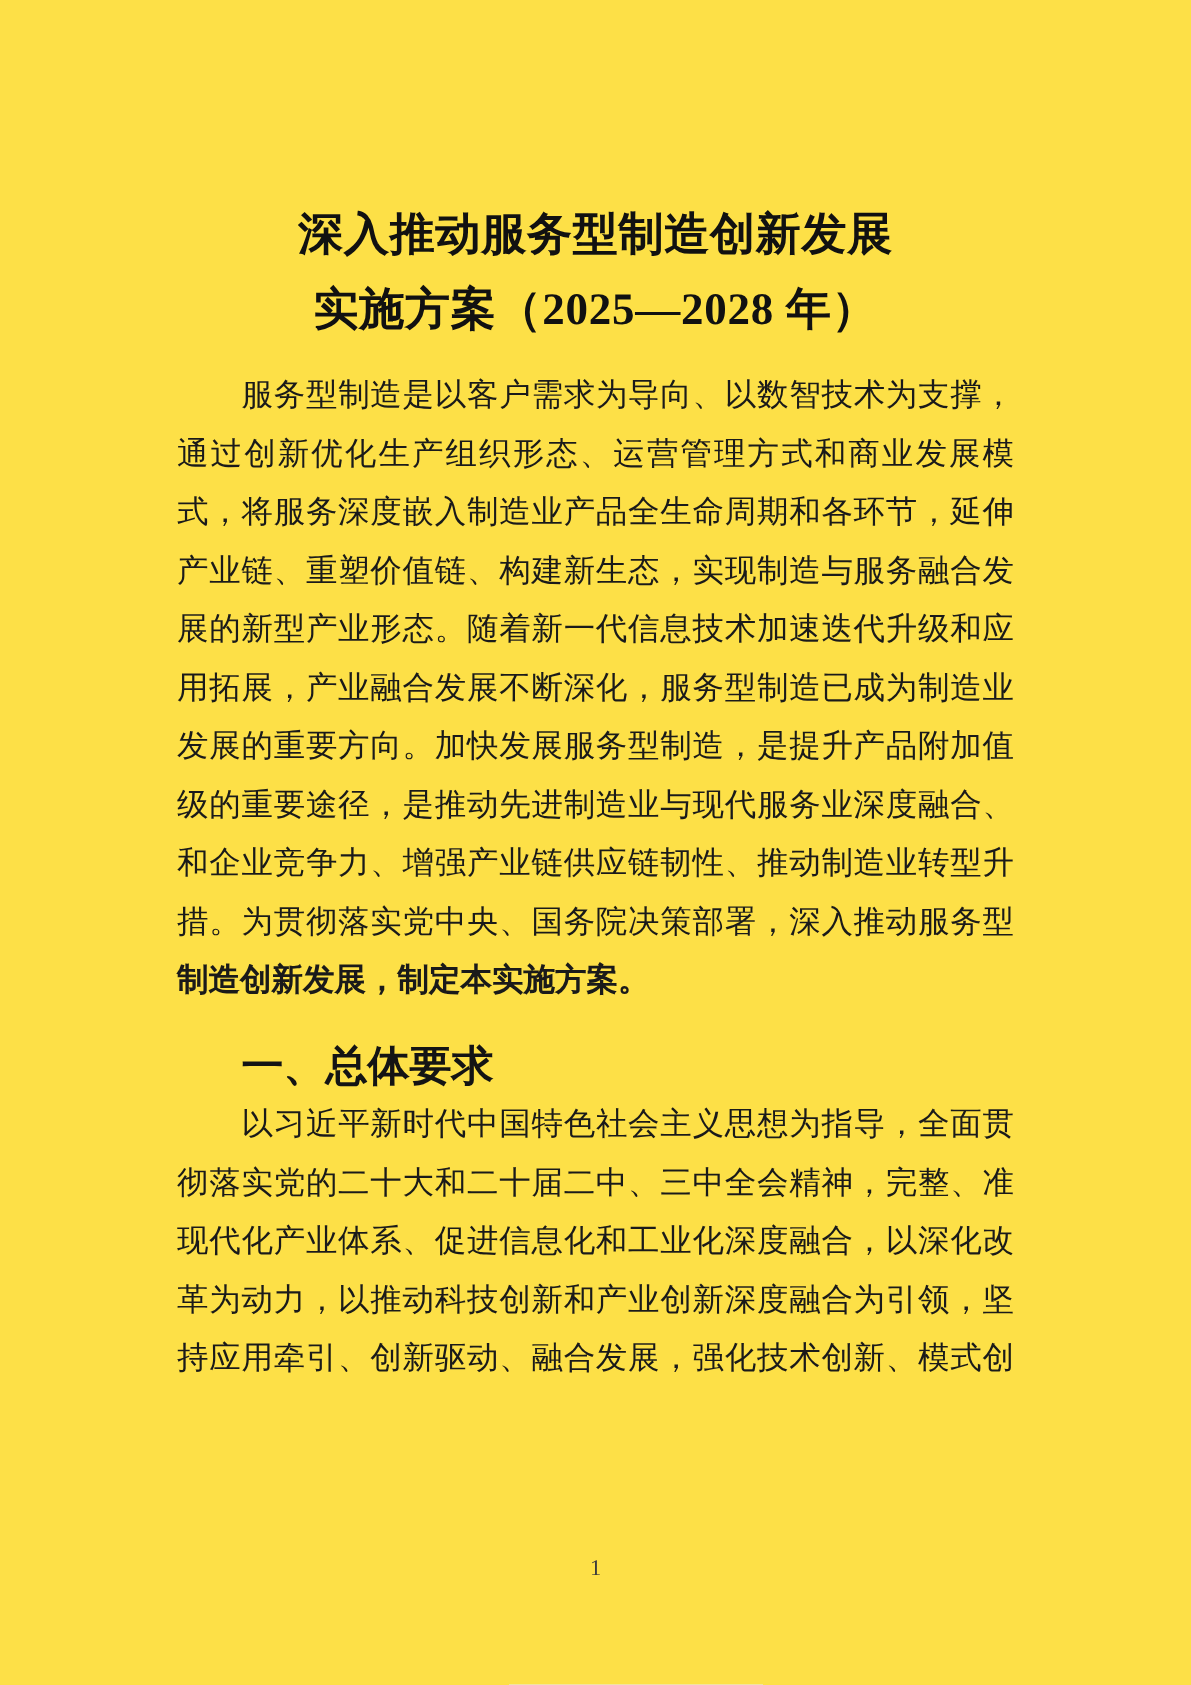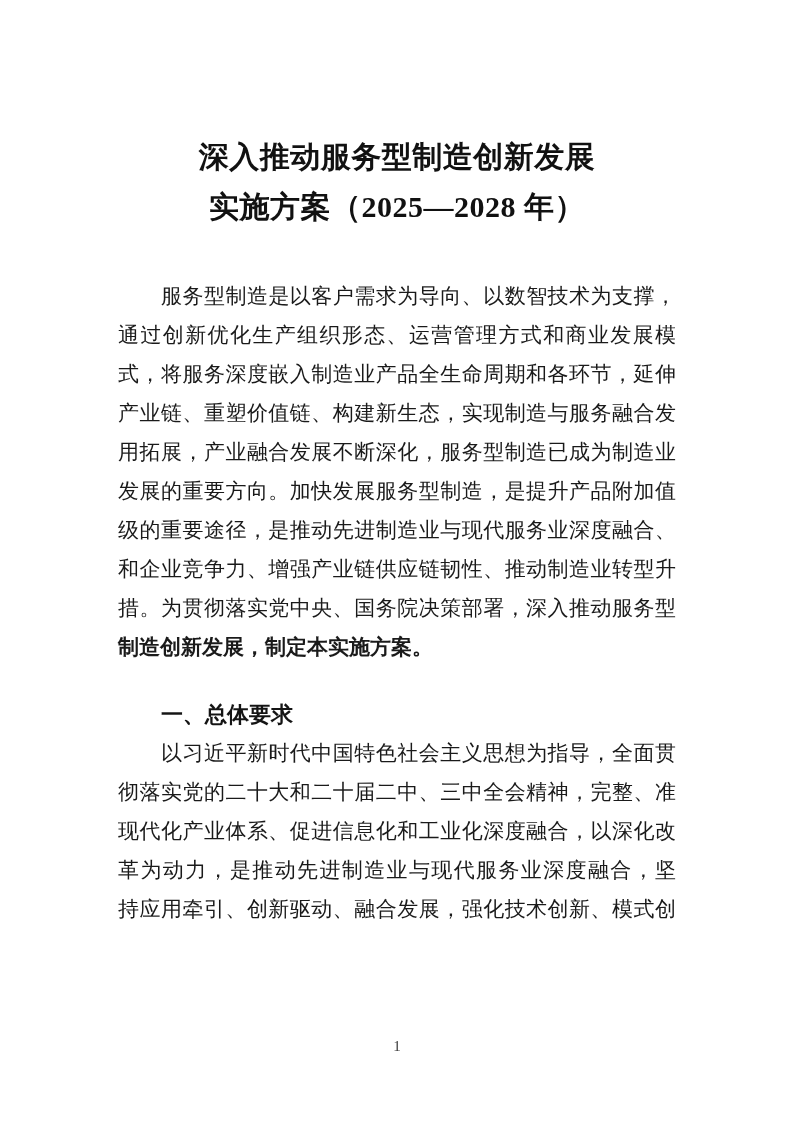--- a/index.html
+++ b/index.html
@@ -1,21 +1,21 @@
 <!DOCTYPE html>
 <html><head>
 <meta charset="utf-8">
 <style>
   * { margin: 0; padding: 0; box-sizing: border-box; }
   html, body { background: #e8e8e8; }
   .page {
     position: relative;
     width: 794px;
     height: 1123px;
-    background: #ffffff;
+    background: #fde047;
     margin: 0 auto;
     overflow: hidden;
     font-family: "Liberation Serif", "DejaVu Serif", serif;
     color: #1a1a1a;
     padding-left: 48px;
   }
   .content {
     position: absolute;
     left: 118px;
     top: 0;
@@ -25,34 +25,34 @@
     margin-top: 132px;
     text-align: center;
     font-weight: bold;
     font-size: 30px;
     line-height: 50px;
     letter-spacing: 0.5px;
     color: #111111;
     font-family: "Liberation Serif", "DejaVu Serif", serif;
   }
   .para { margin: 0; }
-  .para-intro { margin-top: 45px; }
+  .para-intro { margin-top: 12px; }
   .line {
     font-size: 21px;
     line-height: 39px;
     text-align: justify;
     text-align-last: justify;
     text-justify: inter-character;
     color: #1a1a1a;
   }
   .line.first { text-indent: 43px; }
   .line.last { text-align-last: left; font-weight: bold; }
   .section-heading {
-    margin-top: 28px;
-    font-size: 22px;
+    margin-top: 18px;
+    font-size: 28px;
     line-height: 39px;
     font-weight: bold;
     text-indent: 43px;
     color: #141414;
     font-family: "Liberation Sans", "DejaVu Sans", sans-serif;
   }
   .page-number {
     position: absolute;
     left: 0;
     right: 0;
@@ -72,34 +72,35 @@
     <h1 class="doc-title">
       <div class="title-line">深入推动服务型制造创新发展</div>
       <div class="title-line">实施方案（2025—2028 年）</div>
     </h1>
 
     <div class="para para-intro">
       <div class="line first">服务型制造是以客户需求为导向、以数智技术为支撑，</div>
       <div class="line">通过创新优化生产组织形态、运营管理方式和商业发展模</div>
       <div class="line">式，将服务深度嵌入制造业产品全生命周期和各环节，延伸</div>
       <div class="line">产业链、重塑价值链、构建新生态，实现制造与服务融合发</div>
+      <div class="line">展的新型产业形态。随着新一代信息技术加速迭代升级和应</div>
       <div class="line">用拓展，产业融合发展不断深化，服务型制造已成为制造业</div>
       <div class="line">发展的重要方向。加快发展服务型制造，是提升产品附加值</div>
       <div class="line">级的重要途径，是推动先进制造业与现代服务业深度融合、</div>
       <div class="line">和企业竞争力、增强产业链供应链韧性、推动制造业转型升</div>
       <div class="line">措。为贯彻落实党中央、国务院决策部署，深入推动服务型</div>
       <div class="line last">制造创新发展，制定本实施方案。</div>
     </div>
 
     <h2 class="section-heading">一、总体要求</h2>
 
     <div class="para">
       <div class="line first">以习近平新时代中国特色社会主义思想为指导，全面贯</div>
       <div class="line">彻落实党的二十大和二十届二中、三中全会精神，完整、准</div>
       <div class="line">现代化产业体系、促进信息化和工业化深度融合，以深化改</div>
-      <div class="line">革为动力，是推动先进制造业与现代服务业深度融合，坚</div>
+      <div class="line">革为动力，以推动科技创新和产业创新深度融合为引领，坚</div>
       <div class="line">持应用牵引、创新驱动、融合发展，强化技术创新、模式创</div>
     </div>
 
   </div>
 
   <div class="page-number">1</div>
 </div>
 
 </body></html>

